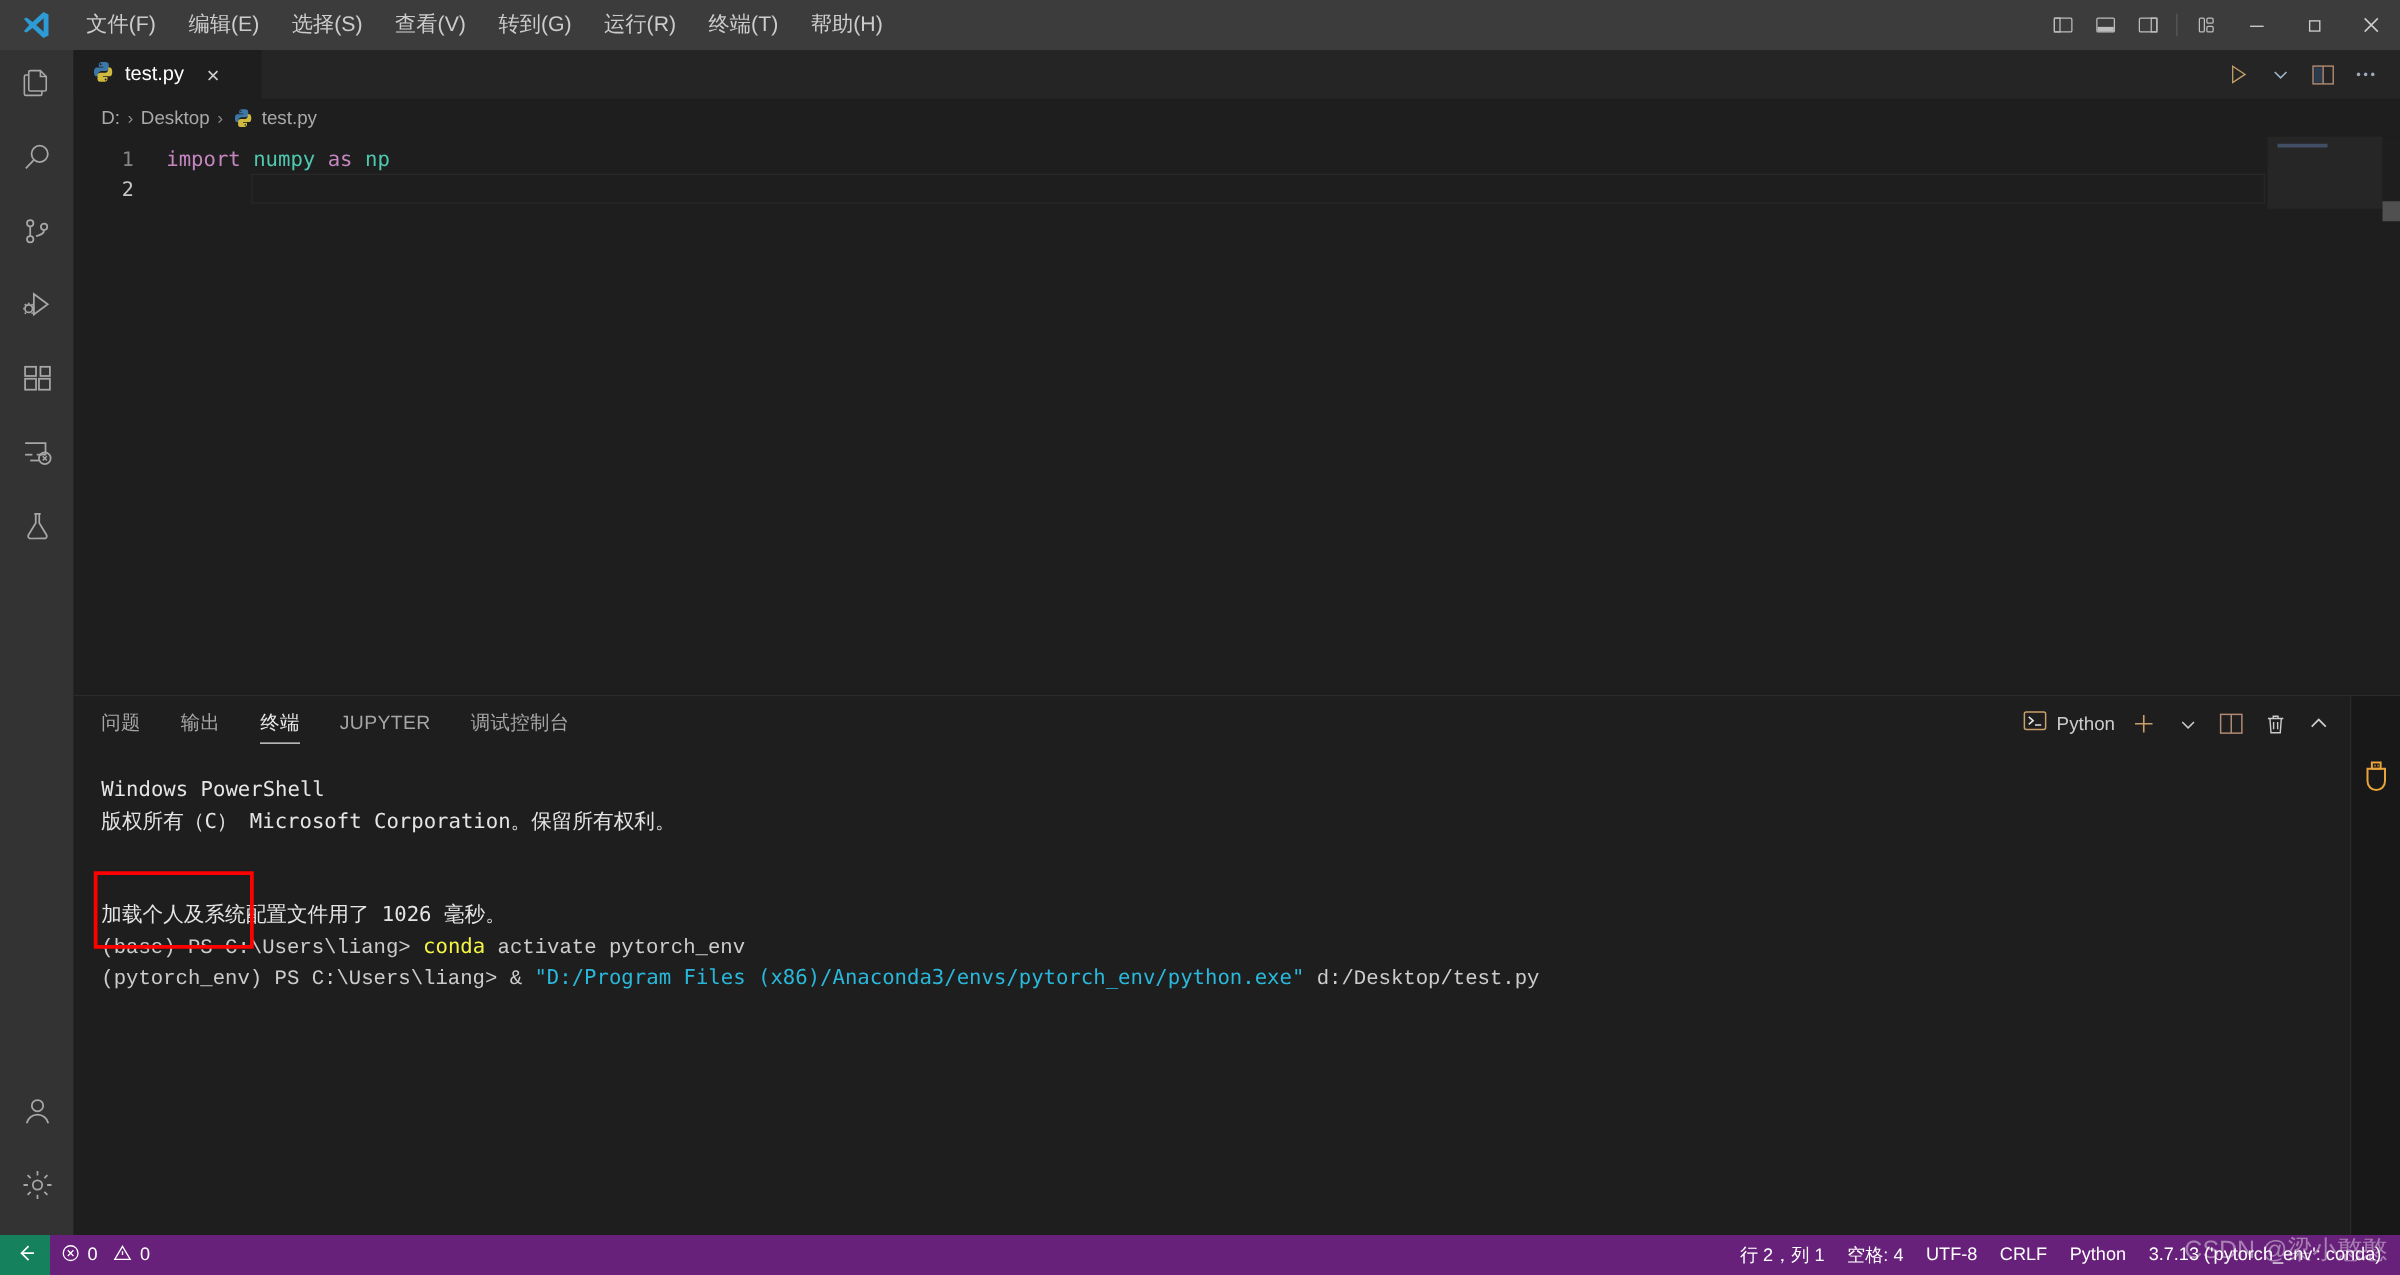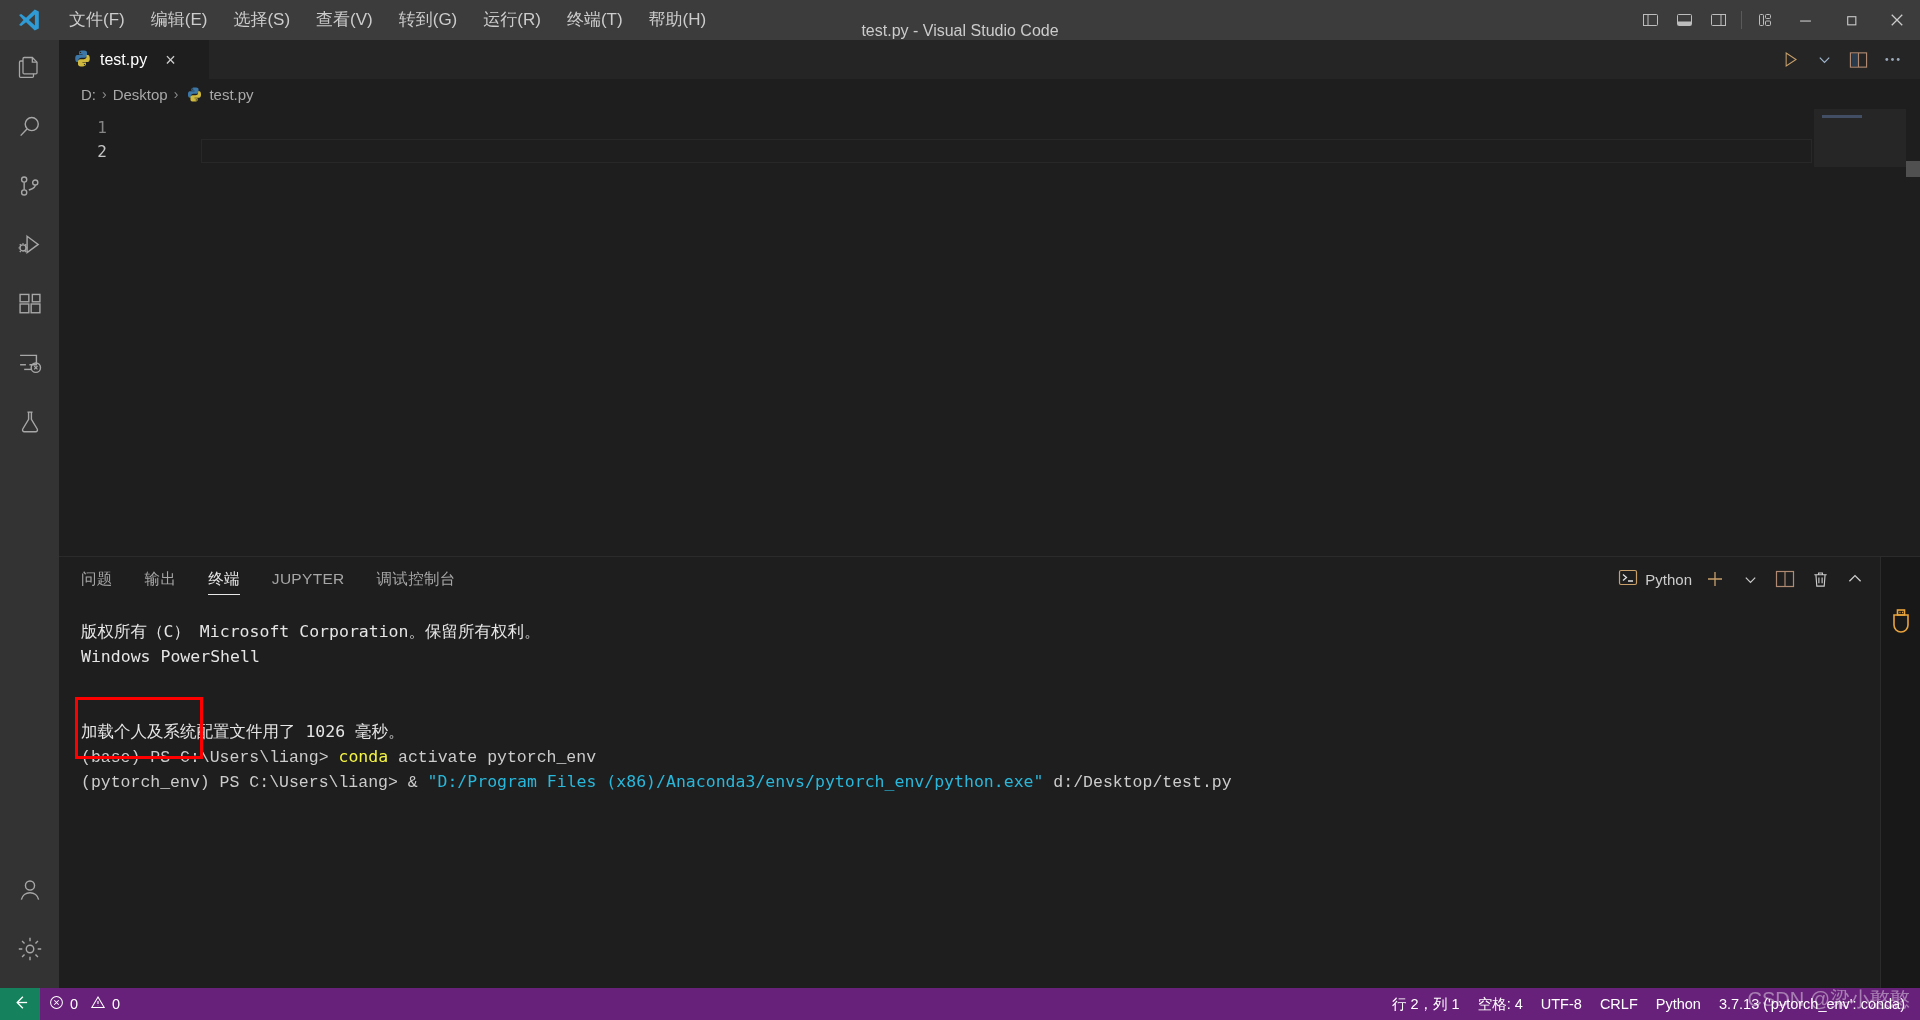--- a/index.html
+++ b/index.html
@@ -162,21 +162,20 @@
     <div class="menu">
       <div class="menu-item">文件(F)</div>
       <div class="menu-item">编辑(E)</div>
       <div class="menu-item">选择(S)</div>
       <div class="menu-item">查看(V)</div>
       <div class="menu-item">转到(G)</div>
       <div class="menu-item">运行(R)</div>
       <div class="menu-item">终端(T)</div>
       <div class="menu-item">帮助(H)</div>
     </div>
-    <div class="title-center">test.py - Visual Studio Code</div>
     <div class="title-right">
       <div class="layout-btn">
         <svg width="17" height="16" viewBox="0 0 16 16">
             <rect x="1" y="2.5" width="14" height="11" rx="1" fill="none" stroke="#bdbdbd" stroke-width="1"></rect>
             <rect x="1" y="2.5" width="4.5" height="11" fill="none" stroke="#bdbdbd" stroke-width="1"></rect>
           </svg>
       </div>
       <div class="layout-btn">
         <svg width="17" height="16" viewBox="0 0 16 16">
             <rect x="1" y="2.5" width="14" height="11" rx="1" fill="none" stroke="#bdbdbd" stroke-width="1"></rect>
@@ -353,20 +352,21 @@
             <path d="M12.1 22c2.4 0 4.3-.6 4.3-2.6v-2.2h-4.5v-.7h6.5s2.8.3 2.8-4.5-2.5-4.5-2.5-4.5h-1.6v2.3c0 1.9-1.7 3.2-3.6 3.2H9.2c-1.7 0-2.9 1.3-2.9 2.9v3.5c0 1.6 1.4 2.6 3.4 2.6h2.4zm2.4-1.4a.9.9 0 1 1 0-1.8.9.9 0 0 1 0 1.8z" fill="#cfb93e"></path>
           </svg>
         </span>
         <span class="bc-item">test.py</span>
       </div>
 
       <div class="editor">
         <div class="code-area">
           <div class="code-line" style="margin-top:6px;">
             <span class="ln">1</span>
+            <span class="code-text"><span class="tok-kw">import</span> <span class="tok-mod">numpy</span> <span class="tok-as">as</span> <span class="tok-np">np</span></span>
           </div>
           <div class="code-line" style="position:relative;">
             <span class="ln active">2</span>
             <span class="code-text"></span>
           </div>
         </div>
         <div class="cur-line-box" style="top:30px;"></div>
 
         <div class="minimap">
           <div class="mm-line"></div>
@@ -423,22 +423,22 @@
             </div>
             <div class="pa">
               <svg width="18" height="18" viewBox="0 0 16 16" fill="none" stroke="#cccccc" stroke-width="1.2">
                   <path d="M3.5 3.5 12.5 12.5M12.5 3.5 3.5 12.5"></path>
                 </svg>
             </div>
           </div>
         </div>
 
         <div class="terminal">
+          <div class="t-line c-white">Windows PowerShell</div>
           <div class="t-line c-white">版权所有（C） Microsoft Corporation。保留所有权利。</div>
-          <div class="t-line c-white">Windows PowerShell</div>
           <div class="t-blank"></div>
           <div class="t-blank"></div>
           <div class="t-line c-white">加载个人及系统配置文件用了 1026 毫秒。</div>
           <div class="t-line"><span class="c-grey">(base) PS C:\Users\liang&gt; </span><span class="c-yellow">conda</span><span class="c-grey"> activate pytorch_env</span></div>
           <div class="t-line"><span class="c-grey">(pytorch_env) PS C:\Users\liang&gt; &amp; </span><span class="c-cyan">"D:/Program Files (x86)/Anaconda3/envs/pytorch_env/python.exe"</span><span class="c-grey"> d:/Desktop/test.py</span></div>
 
           <div class="redbox"></div>
         </div>
 
         <div class="panel-right-rail">

